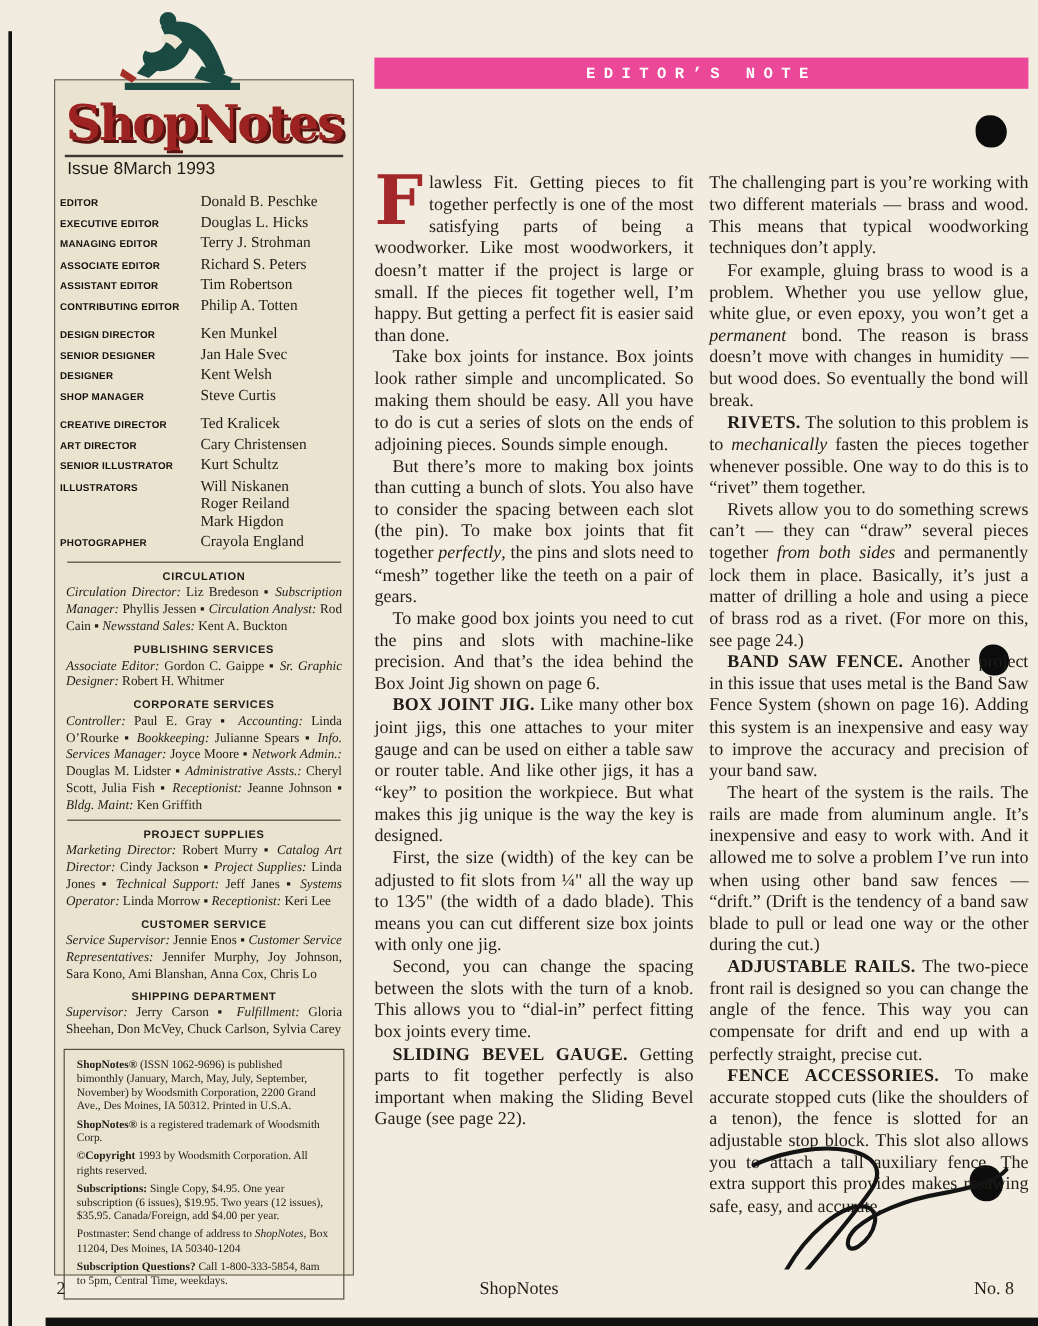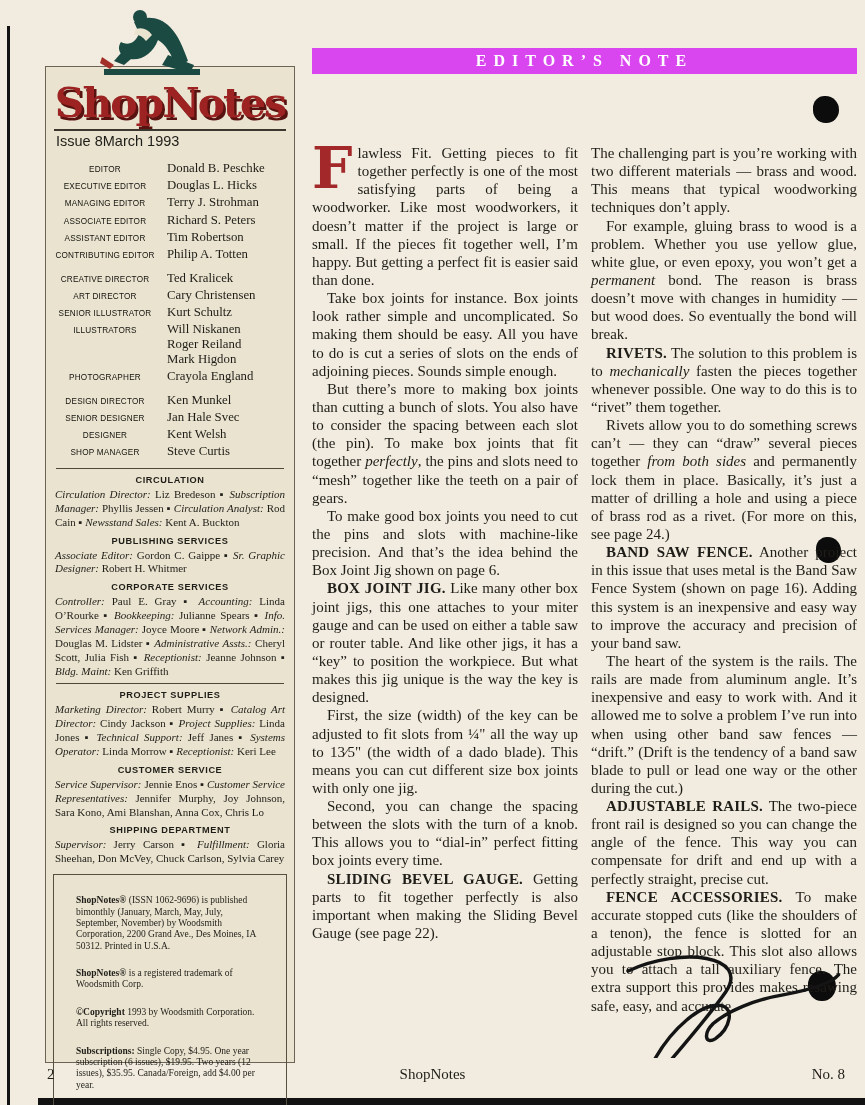--- a/index.html
+++ b/index.html
@@ -17,37 +17,37 @@
   .logo-figure{position:absolute;left:52px;top:-62px;width:120px;height:82px}
   .logo-title{margin-top:16px;text-align:center;font-family:"DejaVu Serif",serif;
               font-weight:bold;font-size:41px;color:#9c2322;letter-spacing:-2px;
               line-height:1;text-shadow:2.5px 2.5px 0 #581310}
   .issue-row{display:flex;margin:5px 8px 0;
              padding:2px 2px 4px;border-top:2px solid #3c372e;
              font-family:"Liberation Sans",sans-serif;font-size:14.5px}
   .staff{padding:8px 8px 0 4px}
   .staff-group{margin-bottom:9px}
   .staff-row{display:flex;align-items:baseline;margin-bottom:2.5px}
-  .staff-label{width:110px;flex:none;text-align:center;padding-right:7px;
-               font-family:"Liberation Sans",sans-serif;font-weight:normal;
+  .staff-label{width:110px;flex:none;text-align:left;padding-right:7px;
+               font-family:"Liberation Sans",sans-serif;font-weight:bold;
                font-size:8.2px;letter-spacing:.2px;color:#14120e}
   .staff-value{font-size:12.8px;line-height:1.15}
   .rule{border-top:1.5px solid #4e483b;margin:5px 10px}
   .section-header{text-align:center;font-family:"Liberation Sans",sans-serif;
                   font-weight:bold;font-size:9.2px;letter-spacing:.6px;margin:6px 0 3px}
   .section-body{font-size:11px;line-height:1.26;text-align:justify;padding:0 9px;margin:0 0 2px}
   .fineprint{border:1px solid #55503f;margin:8px 7px 0;padding:4px 6px;
              font-size:9.5px;line-height:1.2}
-  .fineprint p{margin:16px}
+  .fineprint p{margin:4px}
 
   
   .article{position:absolute;left:312px;top:48px;width:545px}
-  .banner{background:#d946ef;height:26px;display:flex;align-items:center;justify-content:center;
-          color:#fff;font-family:Liberation Serif, serif;font-weight:bold;
-          font-size:16px;letter-spacing:7px;white-space:nowrap}
+  .banner{background:#ec4899;height:26px;display:flex;align-items:center;justify-content:center;
+          color:#fff;font-family:Liberation Mono, monospace;font-weight:bold;
+          font-size:13px;letter-spacing:7px;white-space:nowrap}
   .cols{display:flex;gap:13px;margin-top:70px}
   .col{width:266px;font-size:15px;line-height:1.21;text-align:justify}
   .col p{margin:0;text-indent:15px}
   .col p.first{text-indent:0}
   .lead{font-weight:bold;letter-spacing:.2px}
   .dropcap{float:left;font-family:"DejaVu Serif",serif;font-weight:bold;
            font-size:57px;line-height:44px;color:#a2282a;padding:2px 5px 0 0}
   .signature{position:absolute;left:612px;top:948px;width:235px;height:110px}
 
   
@@ -118,20 +118,46 @@
         </div>
         <div class="staff-row">
           <div class="staff-label">CONTRIBUTING EDITOR</div>
           <div class="staff-value">
             <div>Philip A. Totten</div>
           </div>
         </div>
       </div>
       <div class="staff-group">
         <div class="staff-row">
+          <div class="staff-label">DESIGN DIRECTOR</div>
+          <div class="staff-value">
+            <div>Ken Munkel</div>
+          </div>
+        </div>
+        <div class="staff-row">
+          <div class="staff-label">SENIOR DESIGNER</div>
+          <div class="staff-value">
+            <div>Jan Hale Svec</div>
+          </div>
+        </div>
+        <div class="staff-row">
+          <div class="staff-label">DESIGNER</div>
+          <div class="staff-value">
+            <div>Kent Welsh</div>
+          </div>
+        </div>
+        <div class="staff-row">
+          <div class="staff-label">SHOP MANAGER</div>
+          <div class="staff-value">
+            <div>Steve Curtis</div>
+          </div>
+        </div>
+      </div>
+      <div class="staff-group">
+        <div class="staff-row">
           <div class="staff-label">CREATIVE DIRECTOR</div>
           <div class="staff-value">
             <div>Ted Kralicek</div>
           </div>
         </div>
         <div class="staff-row">
           <div class="staff-label">ART DIRECTOR</div>
           <div class="staff-value">
             <div>Cary Christensen</div>
           </div>
@@ -147,46 +173,20 @@
           <div class="staff-value">
             <div>Will Niskanen</div>
             <div>Roger Reiland</div>
             <div>Mark Higdon</div>
           </div>
         </div>
         <div class="staff-row">
           <div class="staff-label">PHOTOGRAPHER</div>
           <div class="staff-value">
             <div>Crayola England</div>
-          </div>
-        </div>
-      </div>
-      <div class="staff-group">
-        <div class="staff-row">
-          <div class="staff-label">DESIGN DIRECTOR</div>
-          <div class="staff-value">
-            <div>Ken Munkel</div>
-          </div>
-        </div>
-        <div class="staff-row">
-          <div class="staff-label">SENIOR DESIGNER</div>
-          <div class="staff-value">
-            <div>Jan Hale Svec</div>
-          </div>
-        </div>
-        <div class="staff-row">
-          <div class="staff-label">DESIGNER</div>
-          <div class="staff-value">
-            <div>Kent Welsh</div>
-          </div>
-        </div>
-        <div class="staff-row">
-          <div class="staff-label">SHOP MANAGER</div>
-          <div class="staff-value">
-            <div>Steve Curtis</div>
           </div>
         </div>
       </div>
     </div>
   <div>
       <div class="rule"></div>
       <div class="section-header">CIRCULATION</div>
       <p class="section-body"><i>Circulation Director:</i> Liz Bredeson ▪ <i>Subscription Manager:</i> Phyllis Jessen ▪ <i>Circulation Analyst:</i> Rod Cain ▪ <i>Newsstand Sales:</i> Kent A. Buckton</p>
       <div class="section-header">PUBLISHING SERVICES</div>
       <p class="section-body"><i>Associate Editor:</i> Gordon C. Gaippe ▪ <i>Sr. Graphic Designer:</i> Robert H. Whitmer</p>

